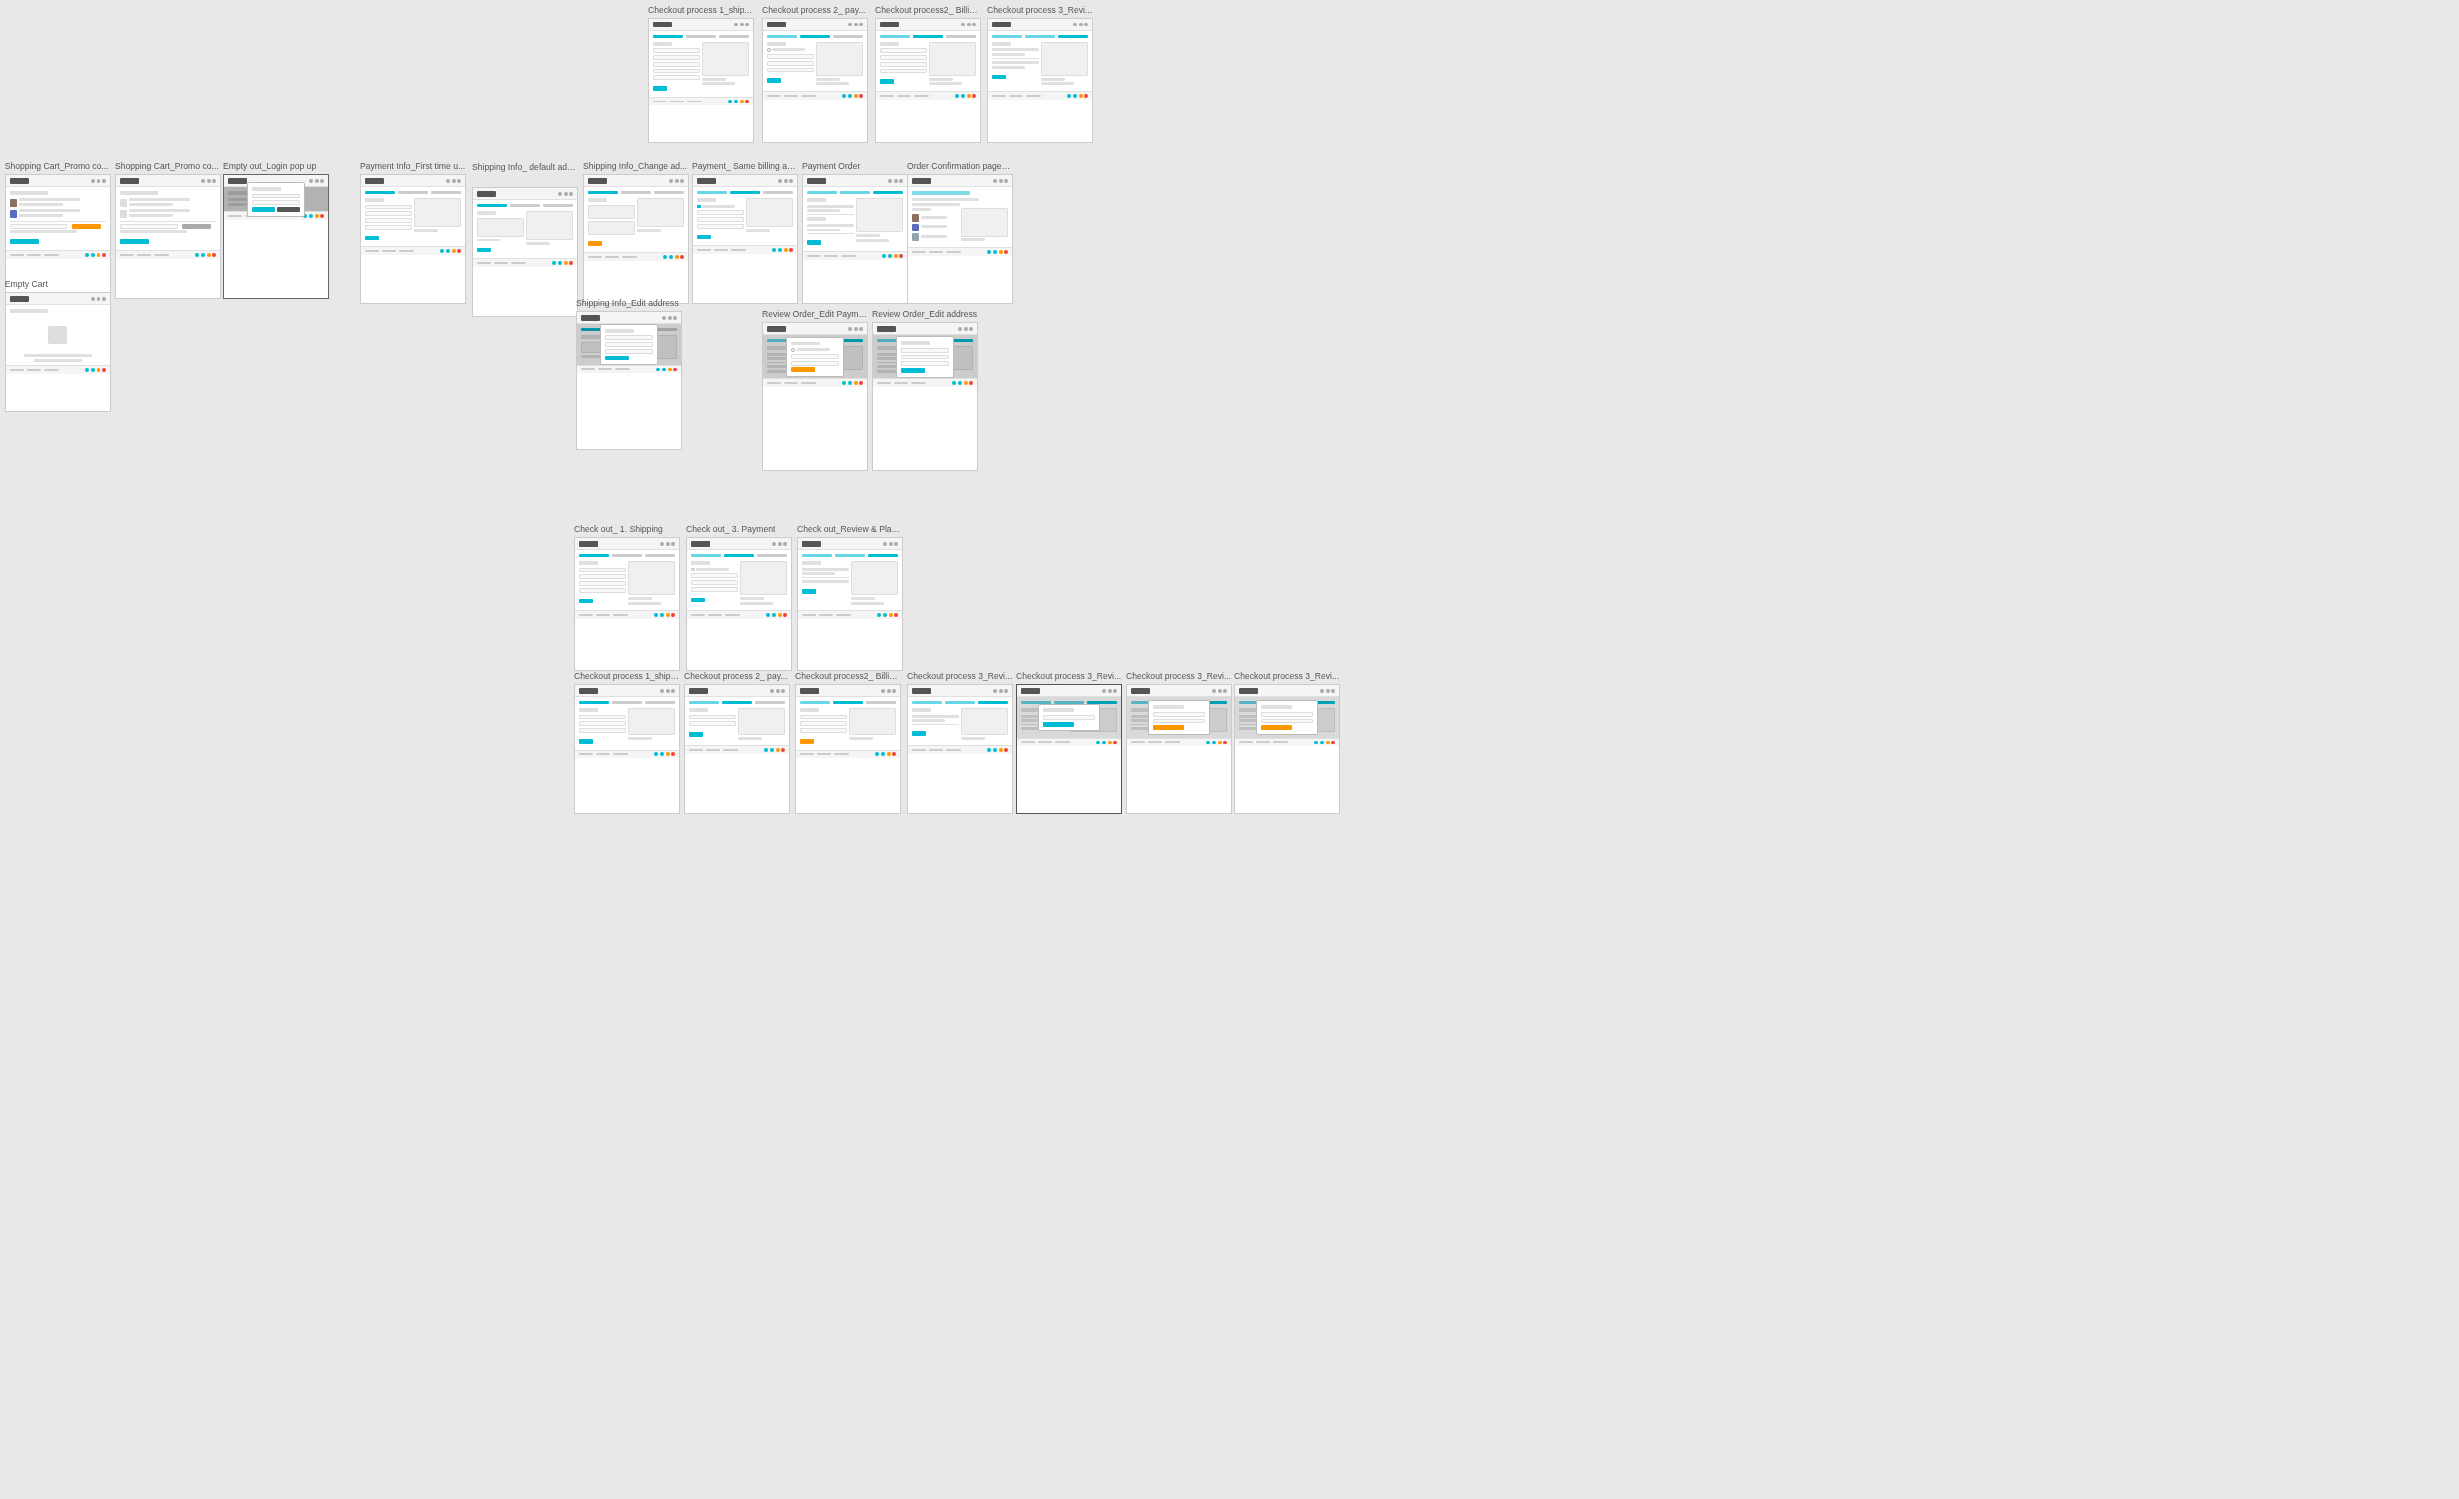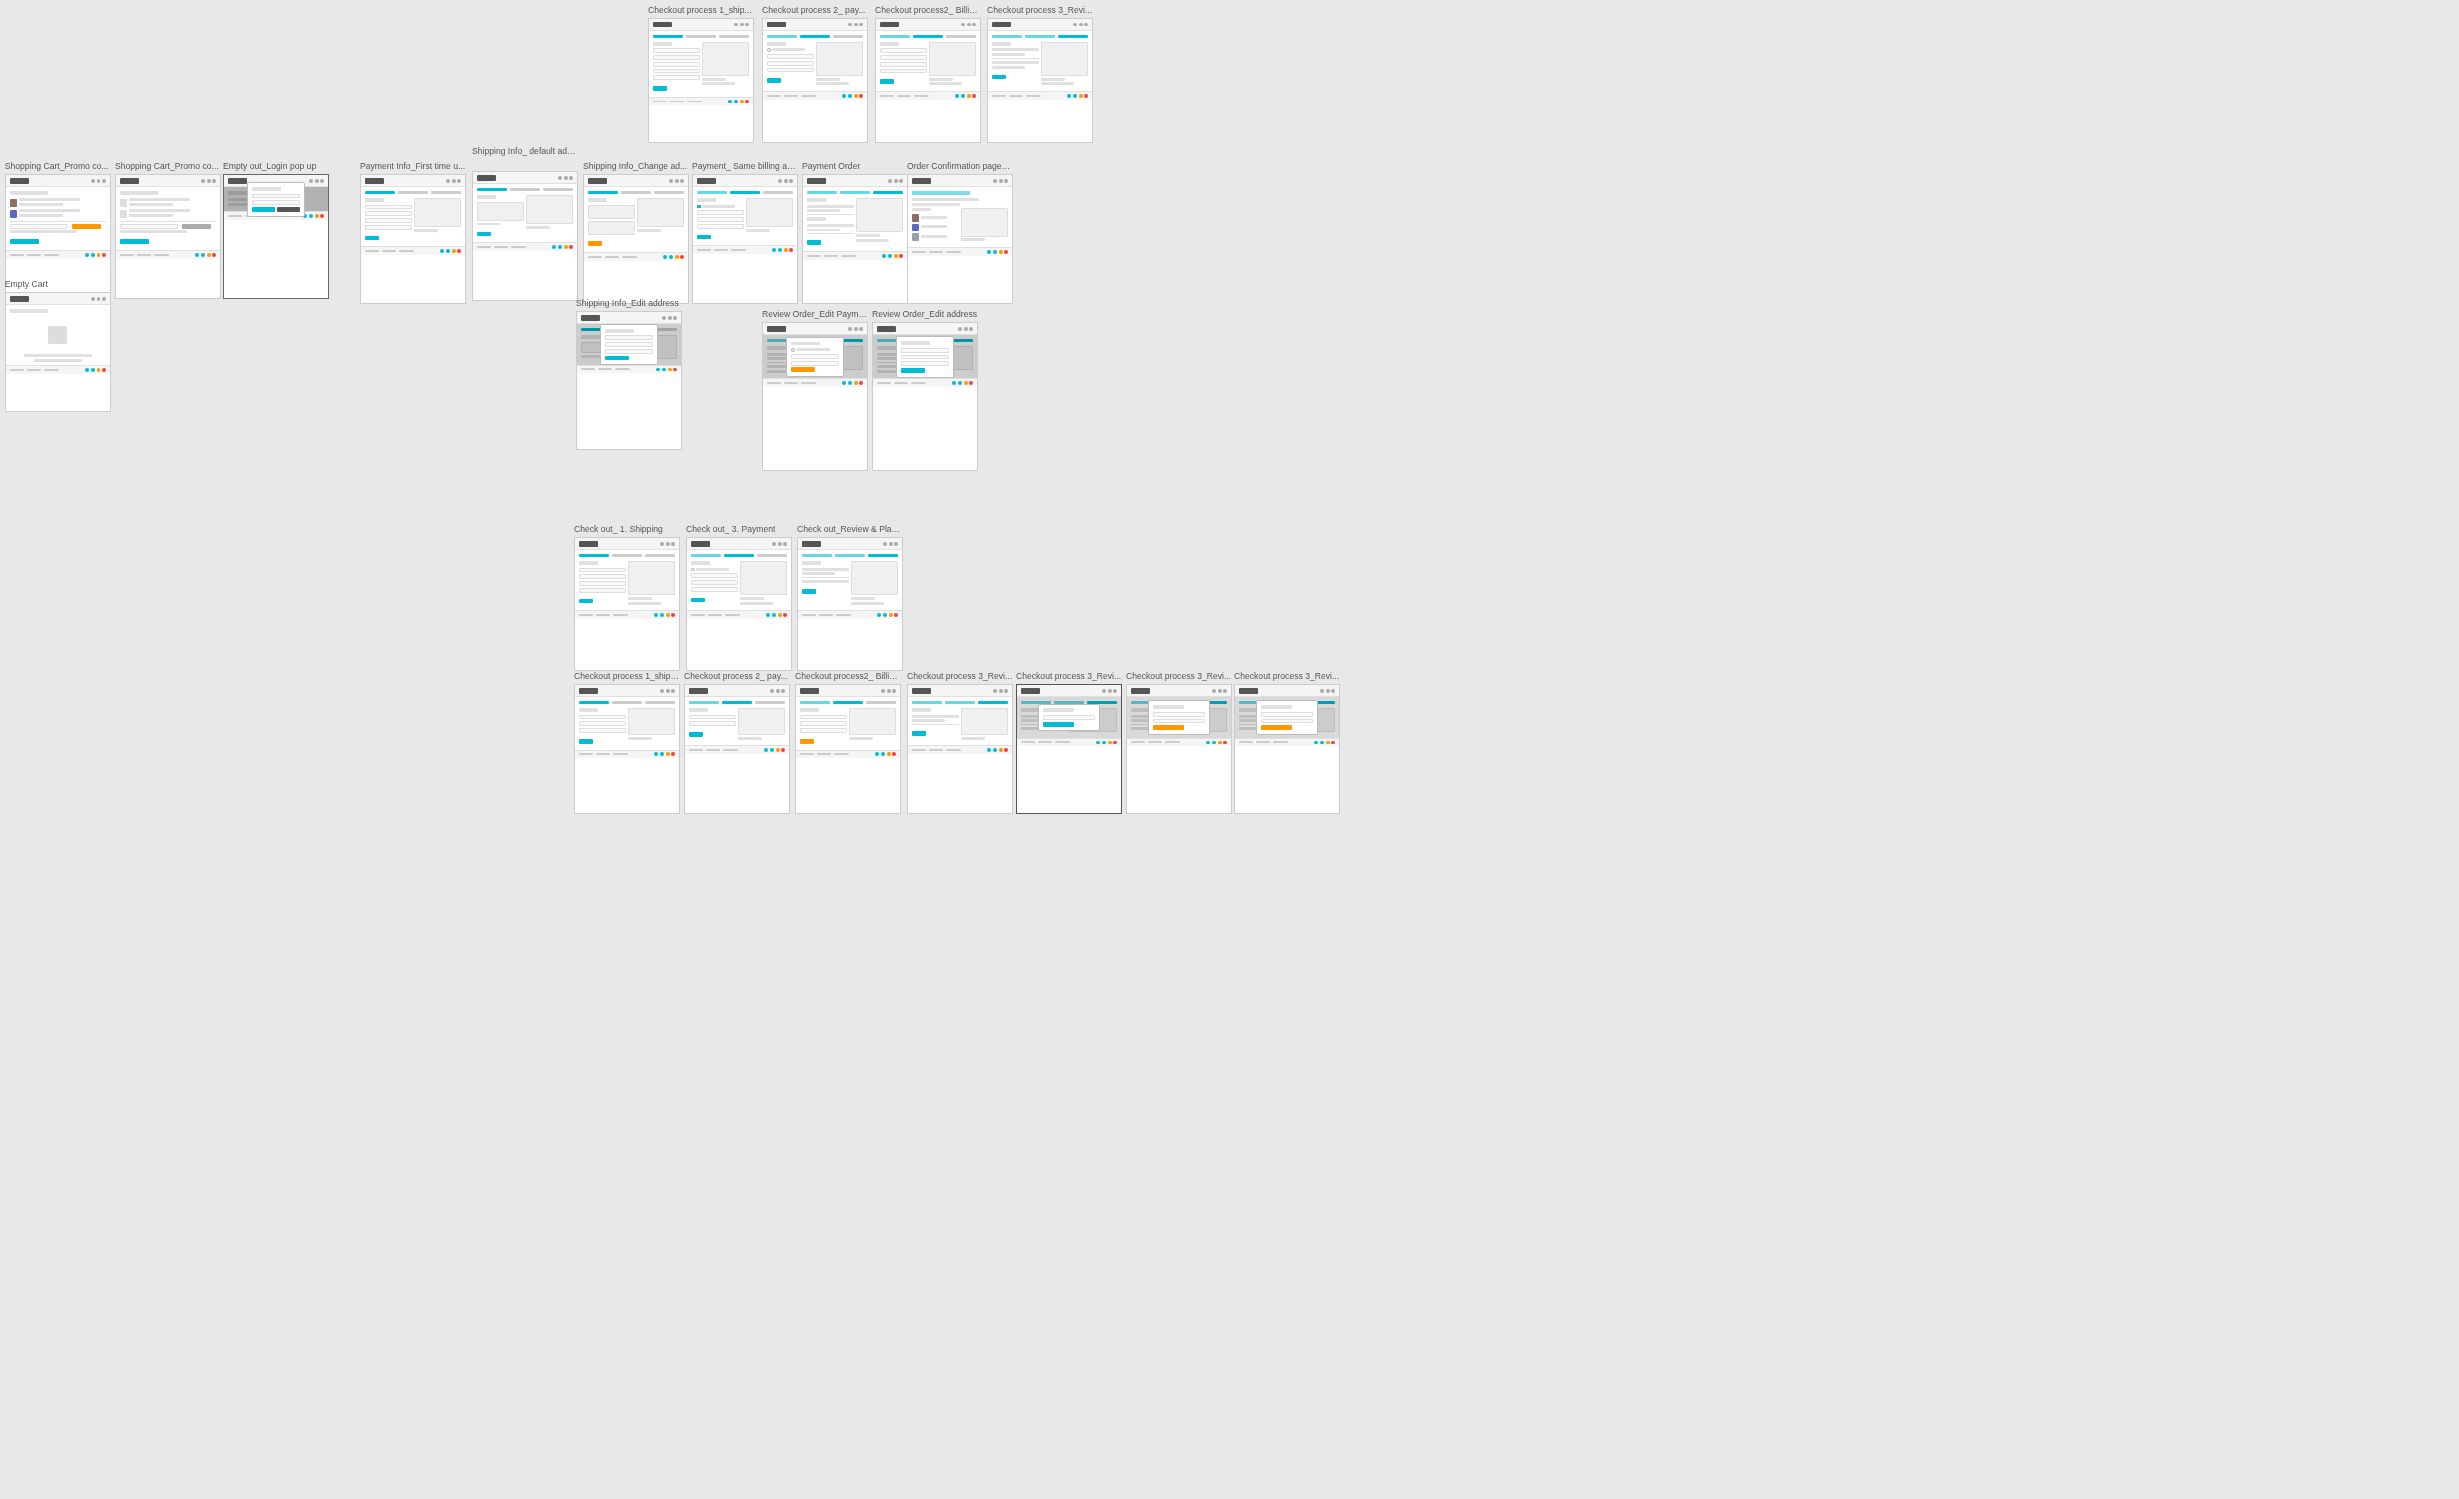--- a/index.html
+++ b/index.html
@@ -606,21 +606,21 @@
         <div style="margin-left:auto;display:flex;gap:1.9px;">
           <div class="wf-cyan-line"></div>
             <div class="wf-cyan-line"></div>
             <div class="wf-orange-line"></div>
             <div class="wf-red-dot"></div>
         </div>
       </div>
     </div>
   </div>
 
-  <div class="frame-group" style="left:472px; top:146px;gap:12px;">
+  <div class="frame-group" style="left:472px; top:162px;gap:12px;">
     <div class="frame-label">Shipping Info_ default add...</div>
     <div class="frame-card" style="width:106px;height:130px;">
       <div class="wf-header">
         <div class="wf-logo"></div>
         <div class="wf-nav-dots">
           <div class="wf-nav-dot"></div>
             <div class="wf-nav-dot"></div>
             <div class="wf-nav-dot"></div>
         </div>
       </div>

